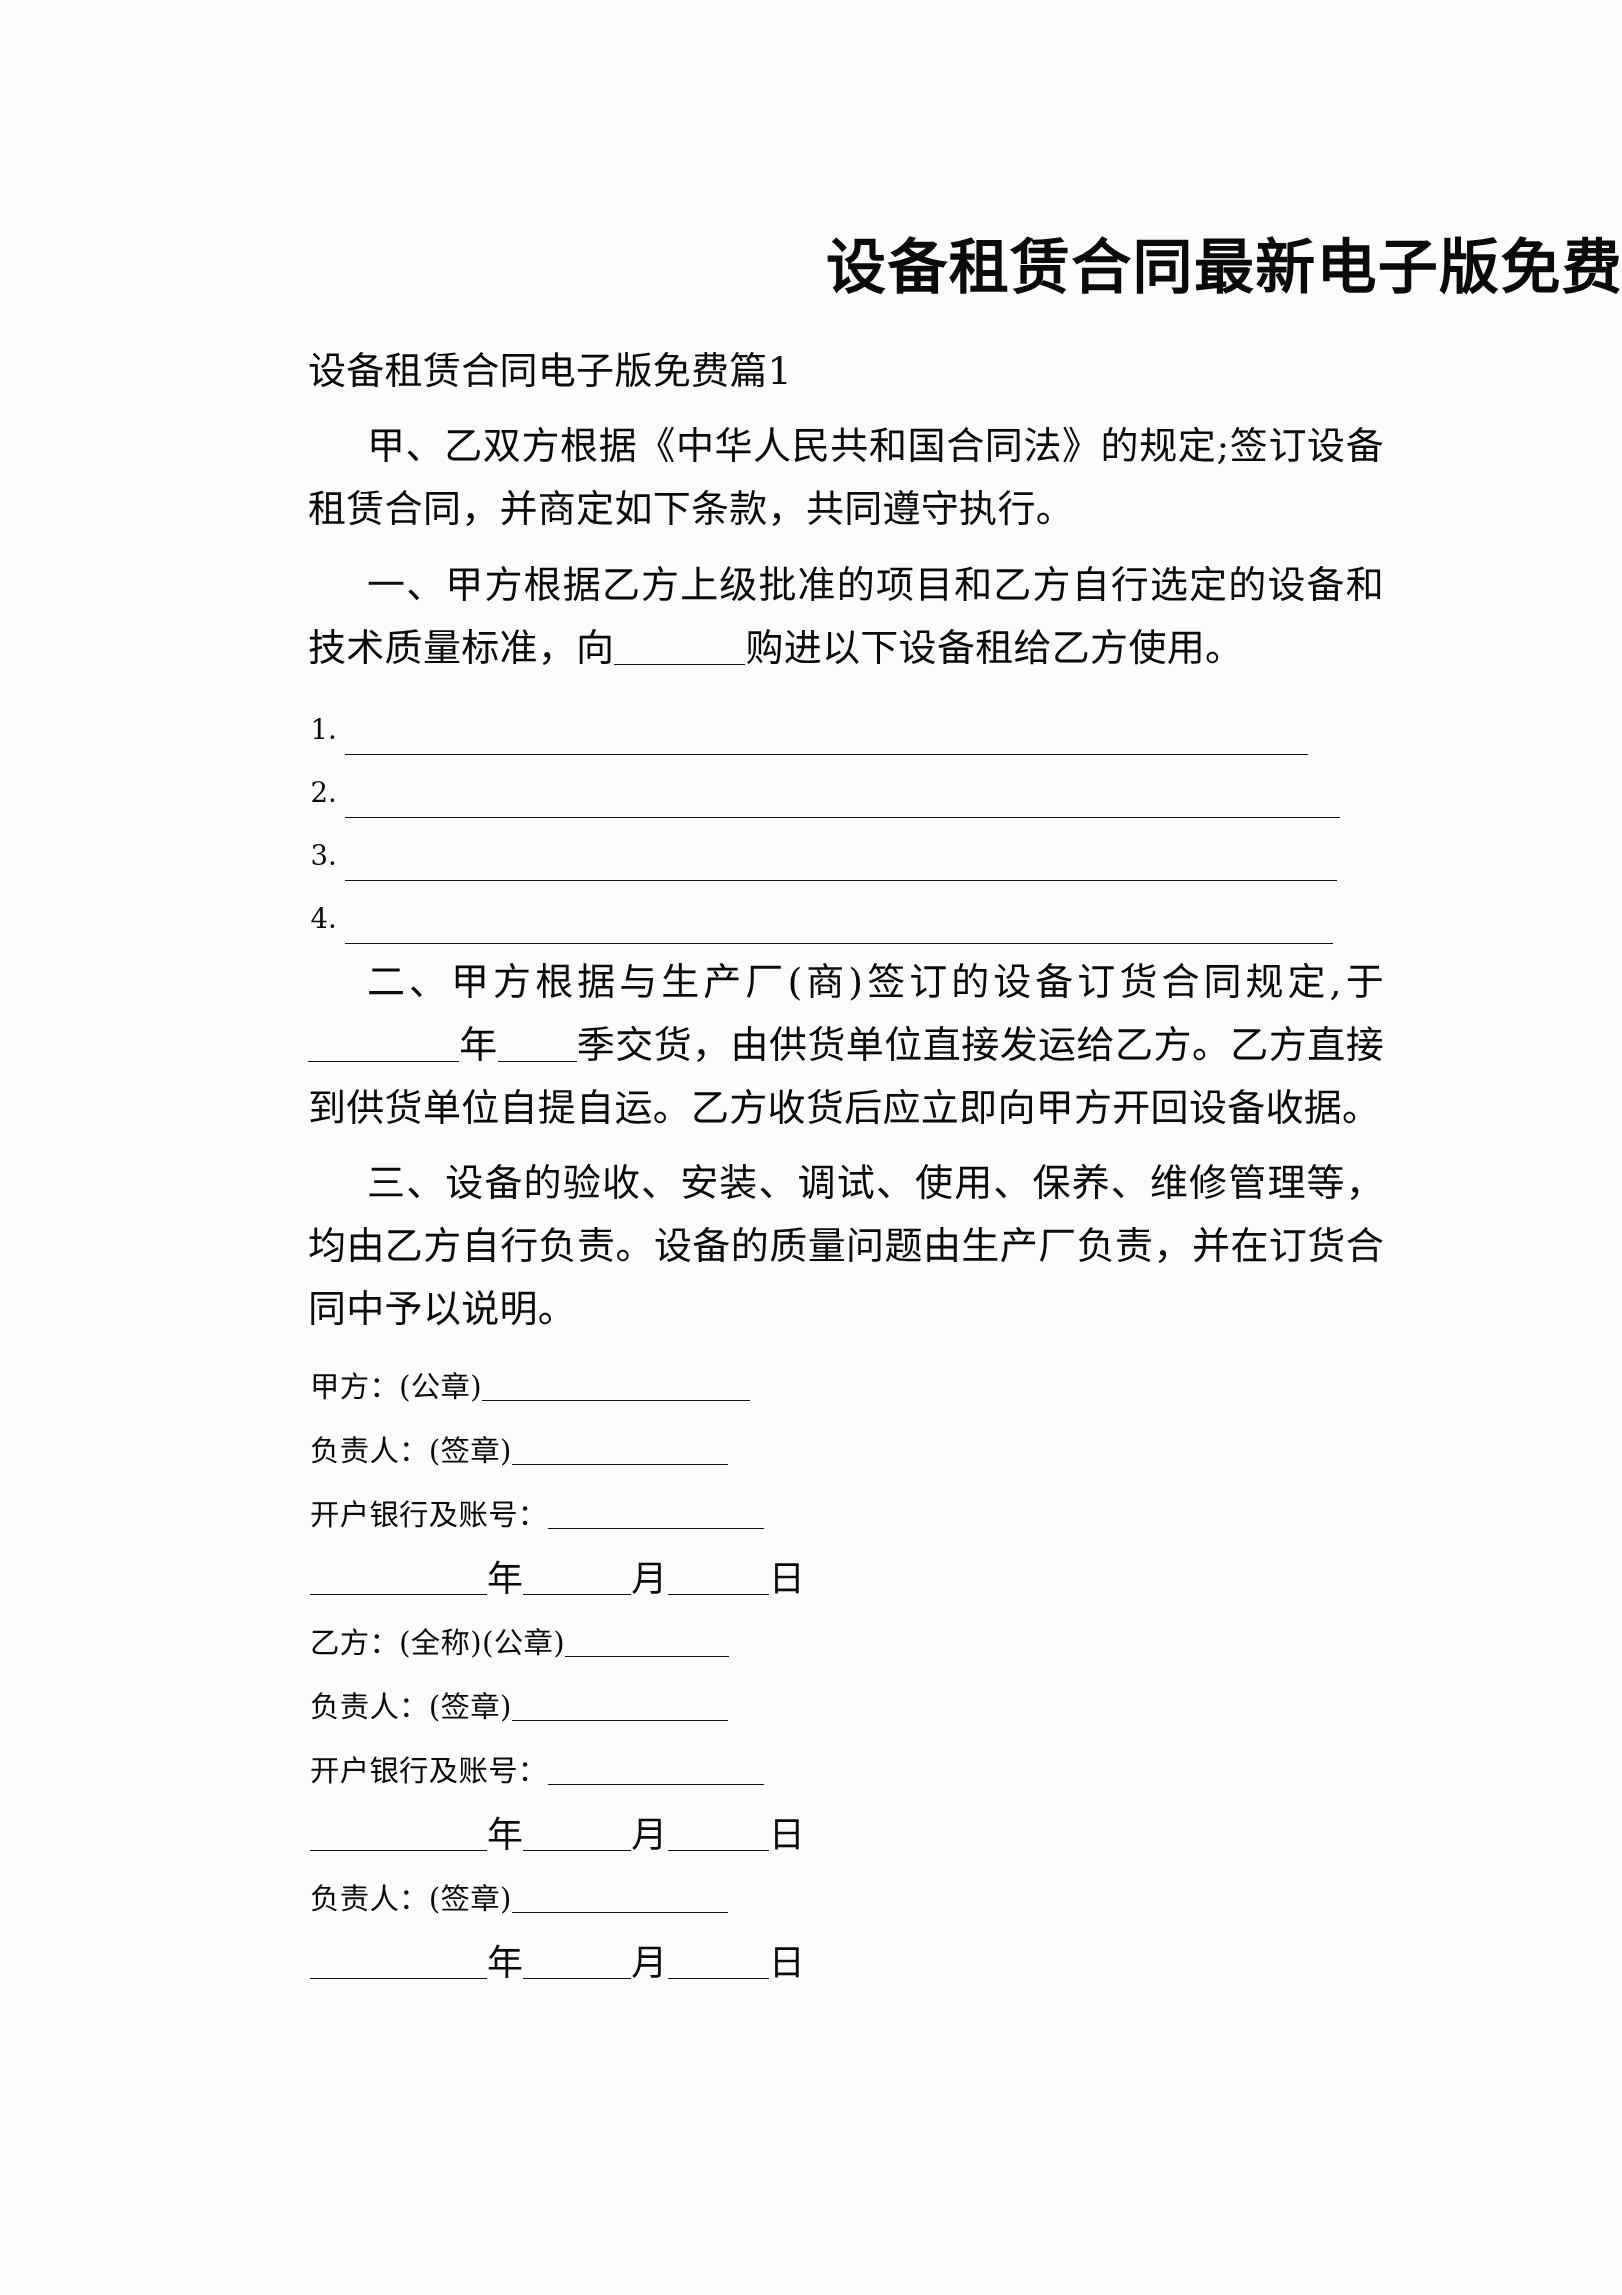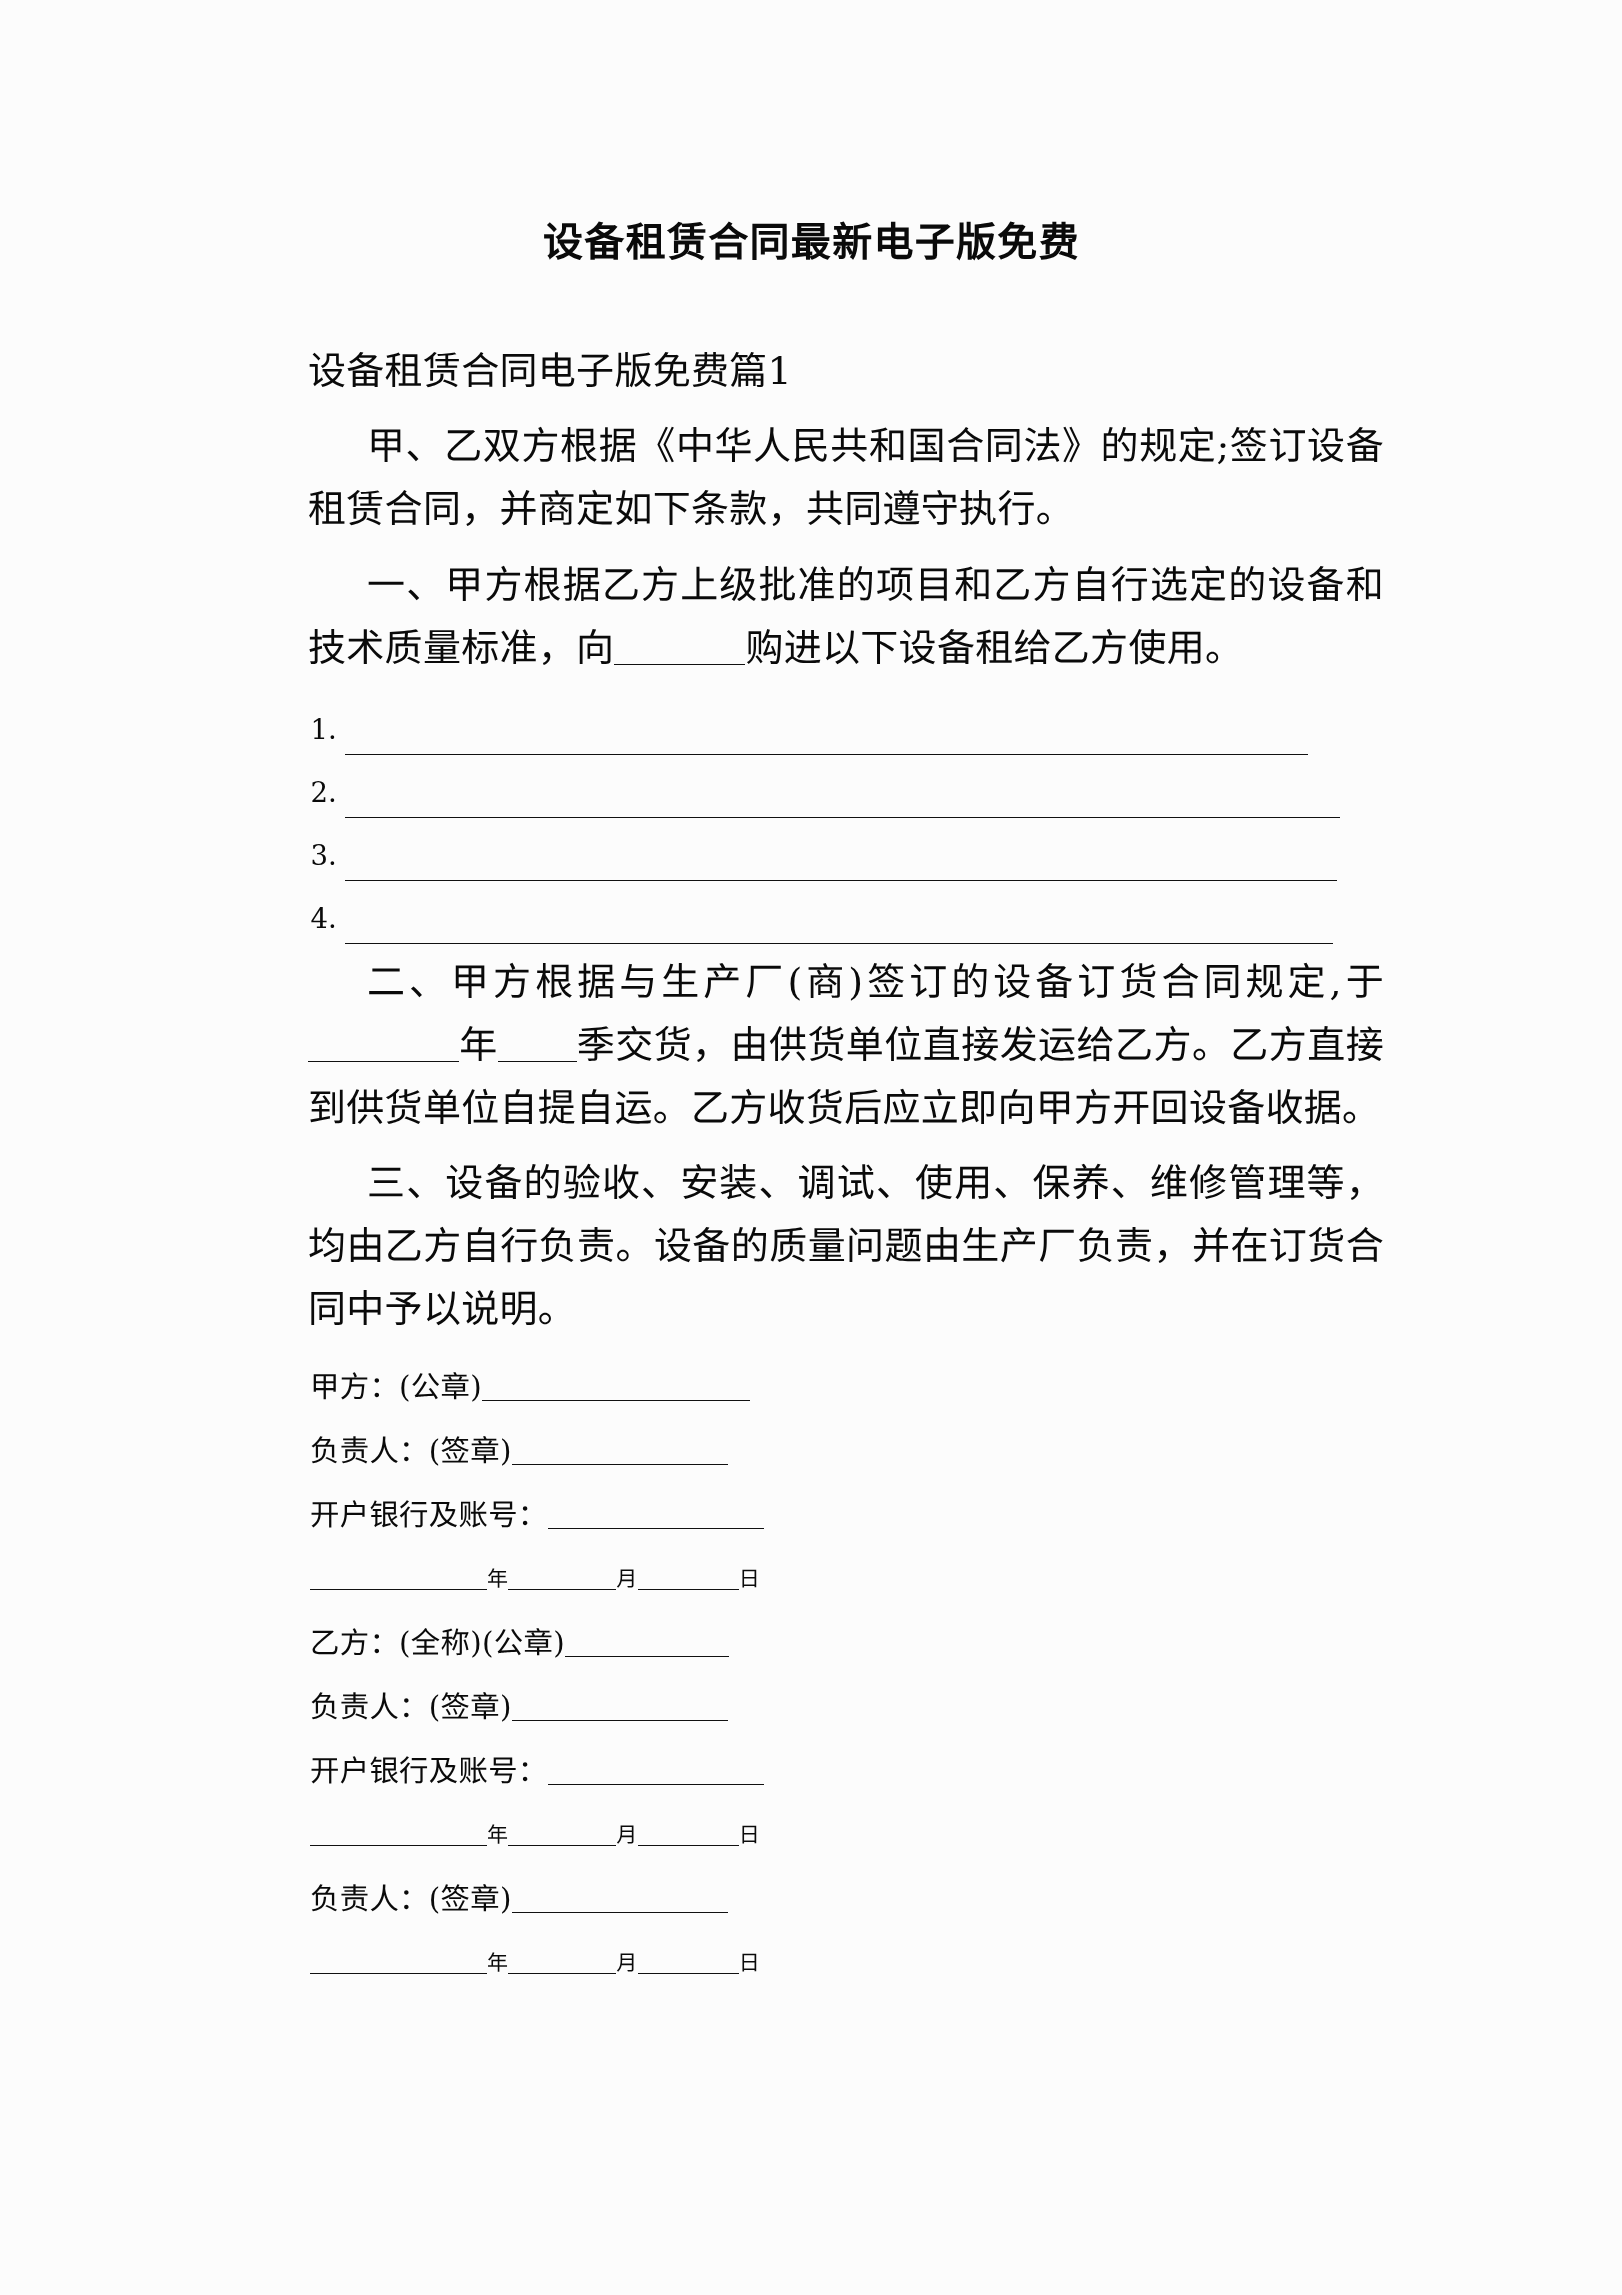--- a/index.html
+++ b/index.html
@@ -23,22 +23,22 @@
     box-sizing: border-box;
     padding: 0;
     overflow: hidden;
   }
   
   .doc-title {
     position: absolute;
     left: 0;
     right: 0;
     top: 190px;
-    text-align: center;
-    font-size: 40px;
+    text-align: right;
+    font-size: 60px;
     font-weight: bold;
     letter-spacing: 1.3px;
     line-height: 1.25;
     font-family: "DejaVu Sans", "Liberation Sans", sans-serif;
   }
   
   .body-block {
     position: absolute;
     left: 308px;
     top: 340px;
@@ -114,21 +114,21 @@
   }
   .sig-line {
     font-size: 29.4px;
     line-height: 64px;
     height: 64px;
     white-space: nowrap;
     letter-spacing: 0.3px;
   }
   .sig-line .label { }
   .date-line {
-    font-size: 21px;
+    font-size: 36px;
     line-height: 64px;
     height: 64px;
     white-space: nowrap;
     letter-spacing: 0.3px;
   }
 </style>
 </head>
 <body>
 
 <div class="page">

